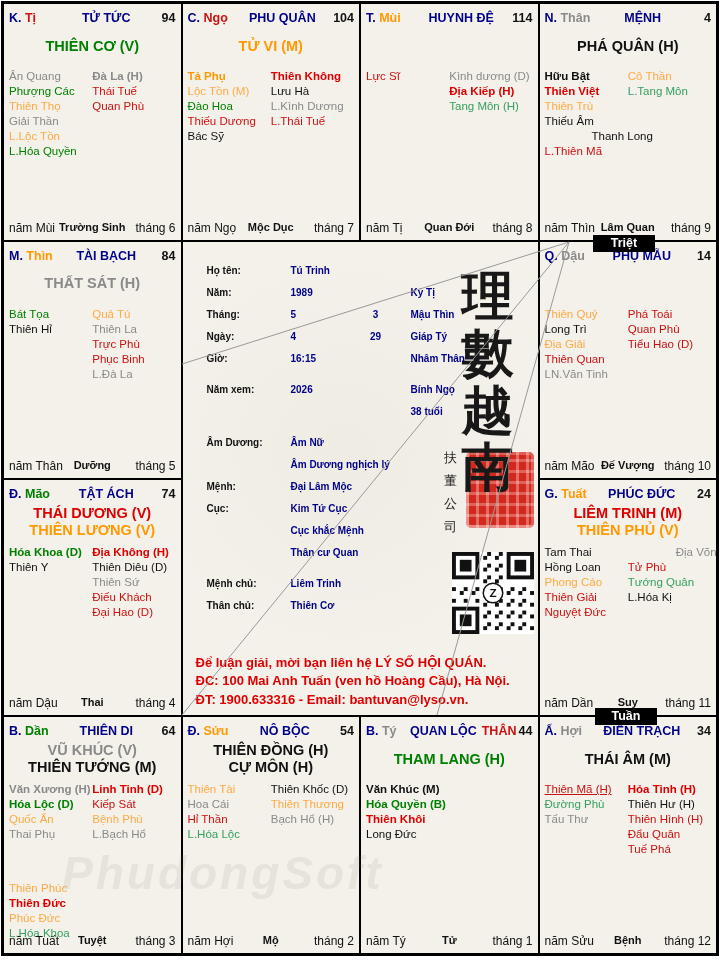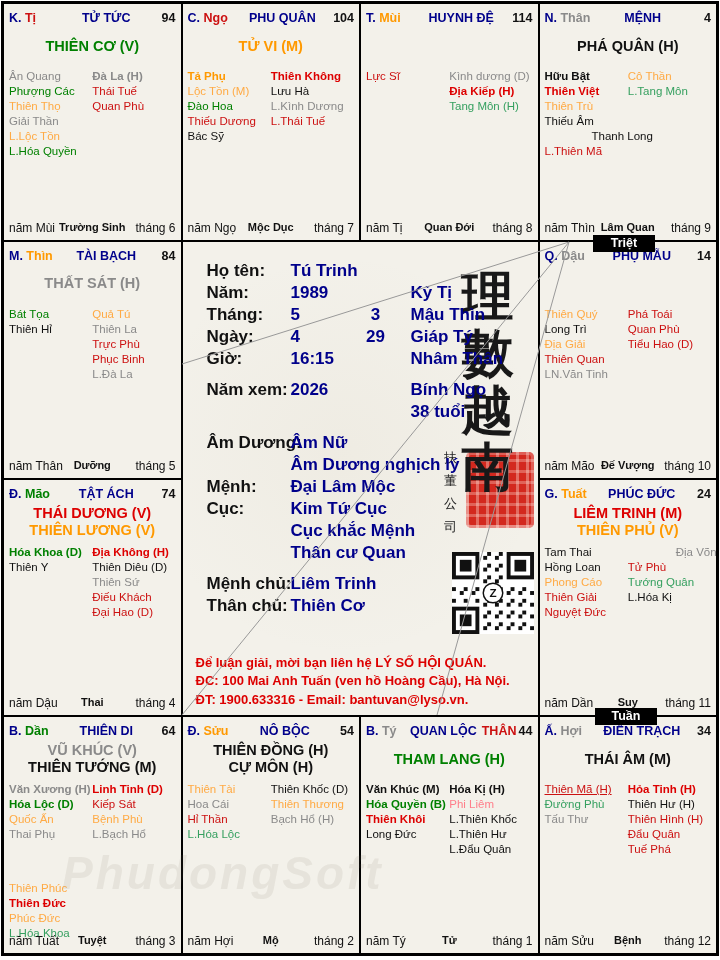--- a/index.html
+++ b/index.html
@@ -24,21 +24,21 @@
   .p-foot{position:absolute;left:5px;right:5px;bottom:5px;font-size:12px;color:#111;}
   .f-nam{float:left;}
   .f-thang{float:right;}
   .f-van{position:absolute;left:0;right:0;text-align:center;font-weight:bold;font-size:11px;}
   .badge{position:absolute;background:#000;color:#fff;font-size:12.5px;font-weight:bold;
     width:62px;height:17px;line-height:17px;text-align:center;z-index:8;}
   #badge-triet{left:589px;top:231px;}
   #badge-tuan{left:591px;top:704px;}
   .lines{position:absolute;left:0;top:0;width:712px;height:949px;z-index:5;pointer-events:none;}
   
-  .info{position:absolute;left:24px;top:18px;font-size:17px;font-weight:bold;white-space:nowrap;z-index:3;}
+  .info{position:absolute;left:24px;top:18px;font-size:10px;font-weight:bold;white-space:nowrap;z-index:3;}
   .info-row{display:flex;line-height:22px;}
   .info-row.gap{margin-top:9px;}
   .i-lab{width:84px;color:#111;}
   .i-v1{min-width:64px;color:#00008b;}
   .i-v2{min-width:42px;color:#00008b;text-align:center;}
   .i-v3{margin-left:14px;color:#00008b;}
   .contact{position:absolute;left:13px;top:412px;font-size:13px;font-weight:bold;color:#dd0000;
     line-height:18.5px;white-space:nowrap;z-index:3;}
   .callig{position:absolute;right:20px;top:26px;width:60px;text-align:center;z-index:2;color:#181818;}
   .callig span{display:block;font-size:52px;line-height:57px;font-weight:bold;}
@@ -354,27 +354,20 @@
       </div>
       <div class="p-main">
         <div style="color: rgb(0, 128, 0);">THAM LANG (H)</div>
       </div>
       <div class="p-cols">
         <div class="p-col">
           <div class="star" style="color: rgb(17, 17, 17); font-weight: bold;">Văn Khúc (M)</div>
           <div class="star" style="color: rgb(0, 128, 0); font-weight: bold;">Hóa Quyền (B)</div>
           <div class="star" style="color: rgb(221, 0, 0); font-weight: bold;">Thiên Khôi</div>
           <div class="star" style="color: rgb(17, 17, 17);">Long Đức</div>
-        </div>
-        <div class="p-col">
-          <div class="star" style="color: rgb(17, 17, 17); font-weight: bold;">Hóa Kị (H)</div>
-          <div class="star" style="color: rgb(255, 126, 138);">Phi Liêm</div>
-          <div class="star" style="color: rgb(17, 17, 17);">L.Thiên Khốc</div>
-          <div class="star" style="color: rgb(17, 17, 17);">L.Thiên Hư</div>
-          <div class="star" style="color: rgb(17, 17, 17);">L.Đẩu Quân</div>
         </div>
       </div>
       <div class="p-foot">
         <span class="f-van">Tử</span>
         <span class="f-nam">năm Tý</span>
         <span class="f-thang">tháng 1</span>
       </div>
     </div>
   <div class="palace" style="grid-area: 4 / 4;">
       <div class="p-head">

